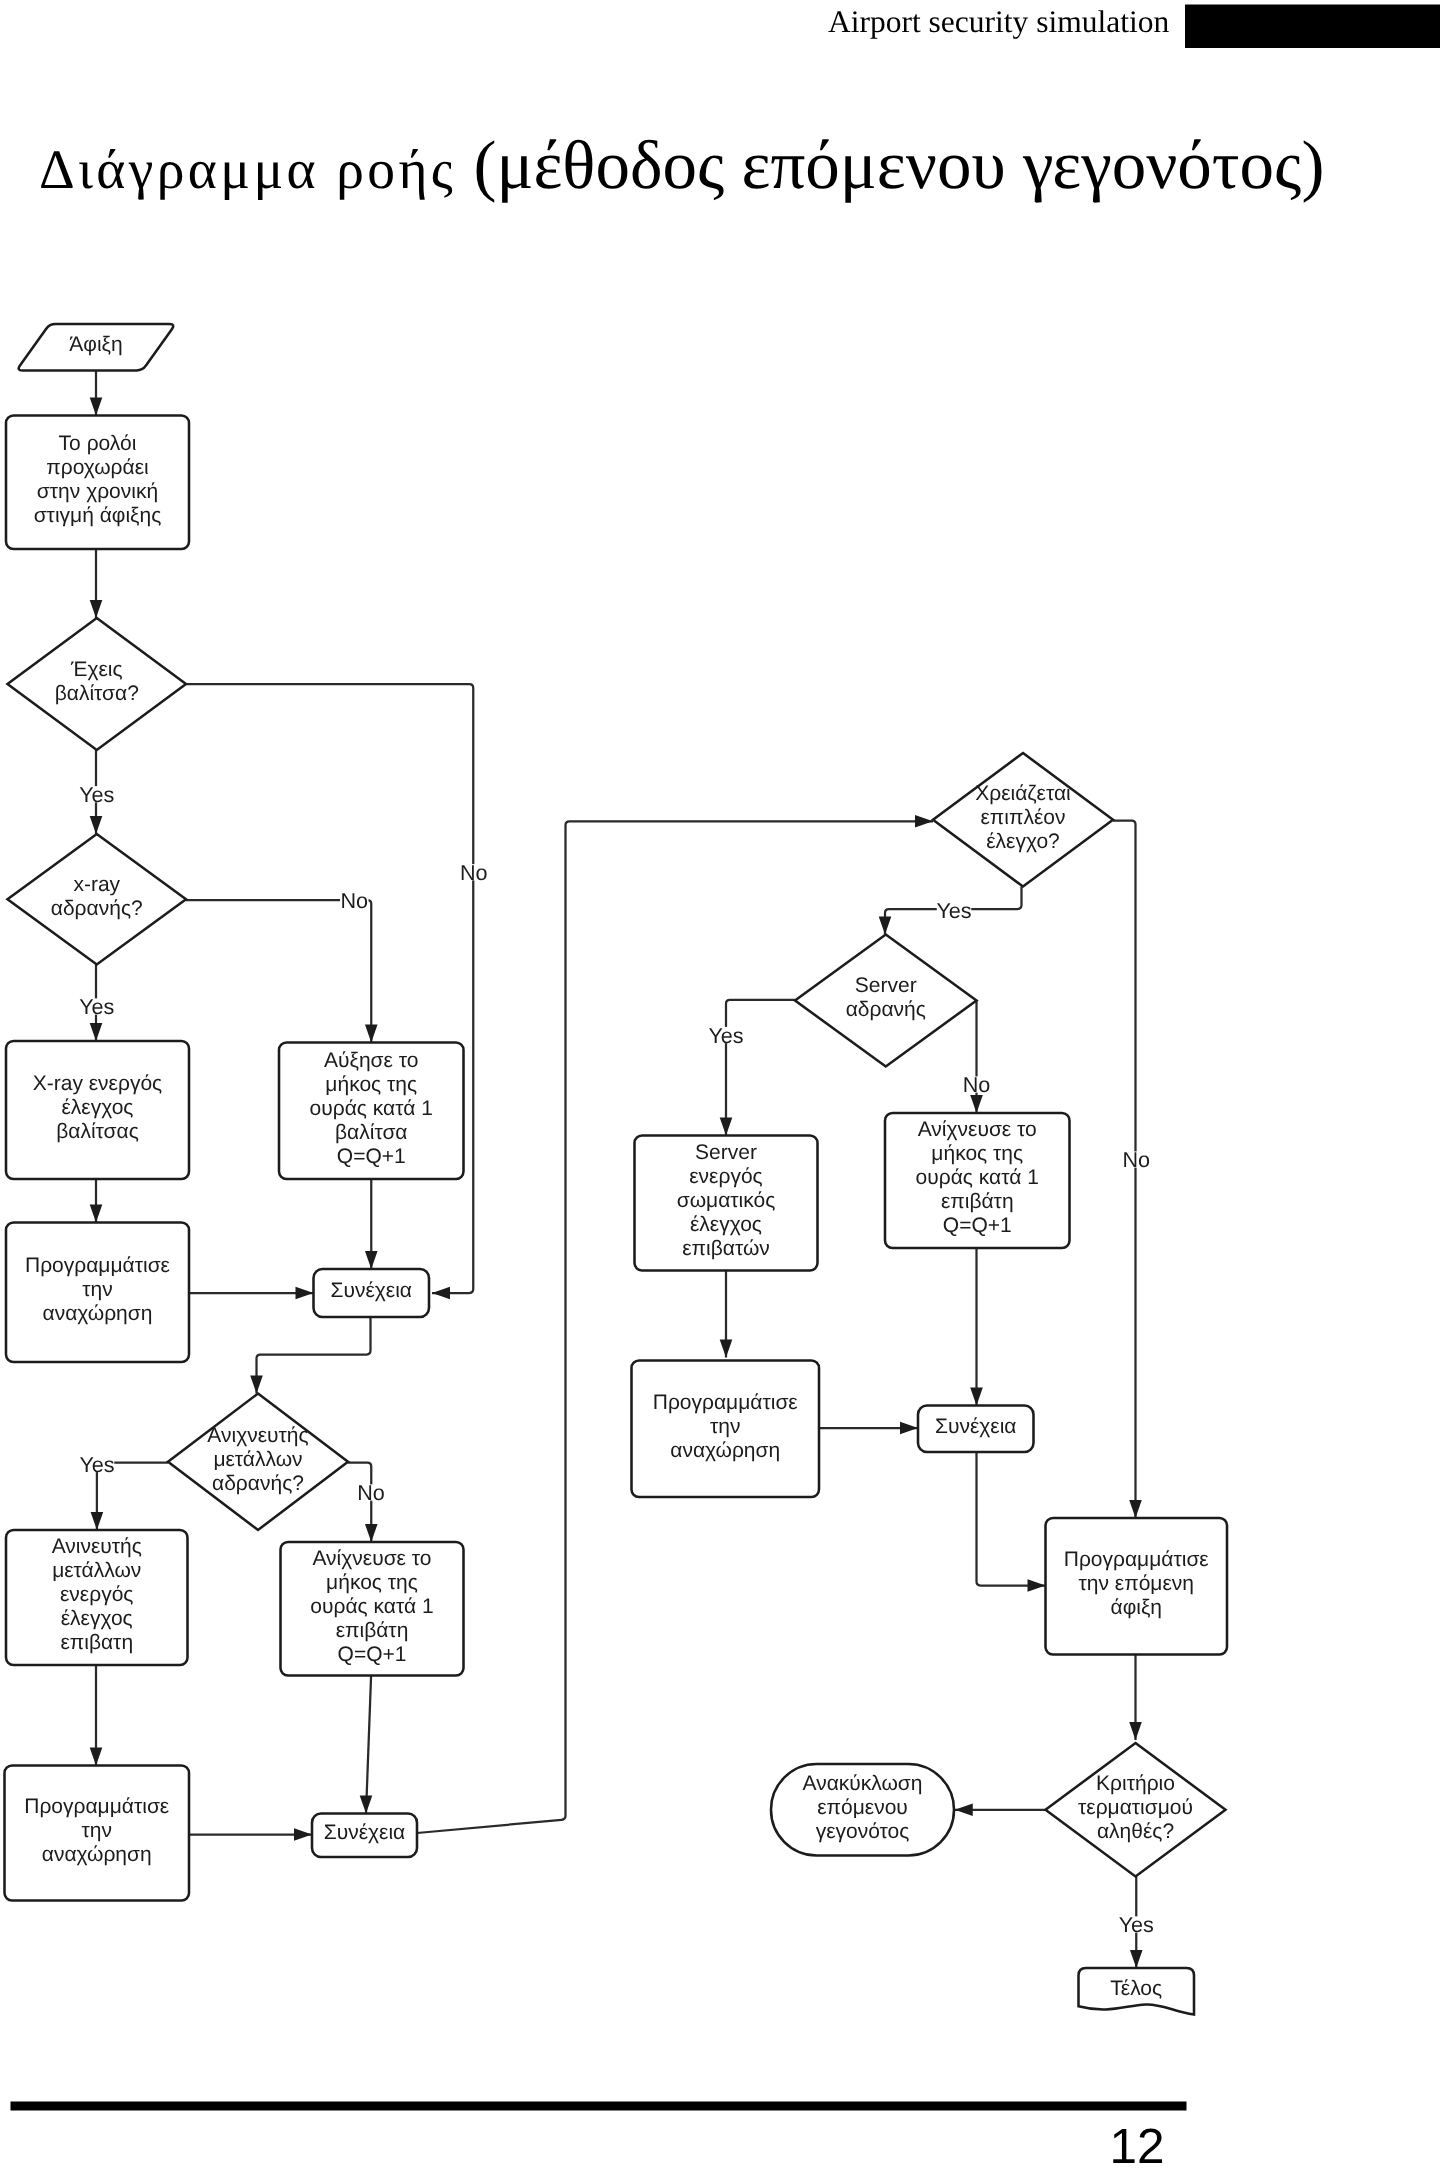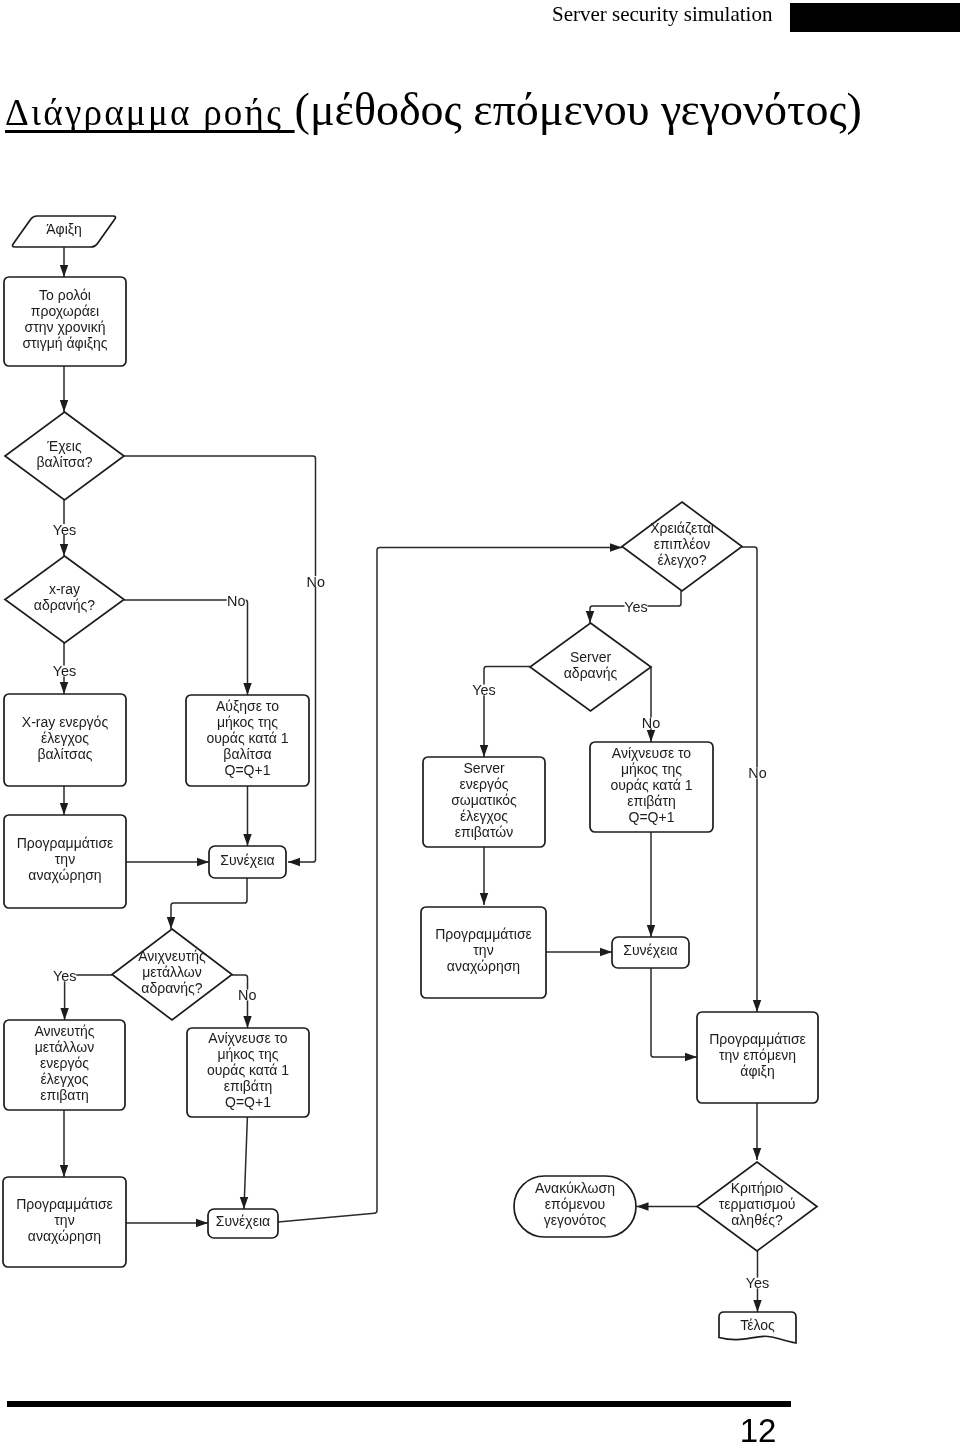--- a/index.html
+++ b/index.html
@@ -9,22 +9,22 @@
   .page{position:absolute;left:0;top:0;width:960px;height:1445px;}
 
   #running-header{position:absolute;left:0;top:0;width:960px;height:34px;}
   #running-title{position:absolute;left:552px;top:2px;font-family:"Liberation Serif",serif;
       font-size:21px;line-height:25px;color:#000;white-space:nowrap;}
   #redaction-bar{position:absolute;left:790px;top:3px;width:170px;height:29px;background:#000;}
 
   #doc-title .r{font-size:46px;}
   #doc-title{position:absolute;left:5px;top:88px;white-space:nowrap;
       font-family:"Liberation Serif",serif;font-size:37px;color:#000;line-height:44px;}
-  #doc-title .u{letter-spacing:2.25px;text-decoration:underline;text-underline-offset:4.5px;
-      text-decoration-thickness:2.6px;text-decoration-skip-ink:none;}
+  #doc-title .u{letter-spacing:2.25px;text-underline-offset:4.5px;
+      text-decoration-thickness:2.6px;text-decoration-skip-ink:none;margin-left:21px;}
 
   #footer-rule{position:absolute;left:7px;top:1401px;width:784px;height:6px;background:#000;}
   #page-number{position:absolute;left:718px;top:1412px;width:80px;text-align:center;
       font-family:"Liberation Sans",sans-serif;font-size:33px;color:#000;line-height:38px;}
 
   #flowchart{position:absolute;left:0;top:0;width:960px;height:1445px;}
   #flowchart svg{display:block;}
   .nd{fill:#ffffff;stroke:#1c1c1c;stroke-width:1.7;}
   .ln{fill:none;stroke:#2a2a2a;stroke-width:1.5;stroke-linejoin:miter;stroke-linecap:butt;}
   .ah{fill:#1c1c1c;stroke:none;}
@@ -32,21 +32,21 @@
        text-anchor:middle;}
   .etxt{font-family:"Liberation Sans",sans-serif;font-size:14.4px;fill:#1c1c1c;
        text-anchor:middle;}
 </style>
 </head>
 <body>
 
 <div class="page">
 
   <div id="running-header">
-    <div id="running-title">Server security simulation</div>
+    <div id="running-title">Airport security simulation</div>
     <div id="redaction-bar"></div>
   </div>
 
   <div id="doc-title"><span class="u">Διάγραμμα ροής </span><span class="r">(μέθοδος επόμενου γεγονότος)</span></div>
 
   <div id="flowchart">
       <svg width="960" height="1445" viewBox="0 0 960 1445">
         <g>
           <path class="ln" d="M64,247 L64,277"></path>
           <polygon class="ah" points="59.8,265 68.2,265 64,277"></polygon>

